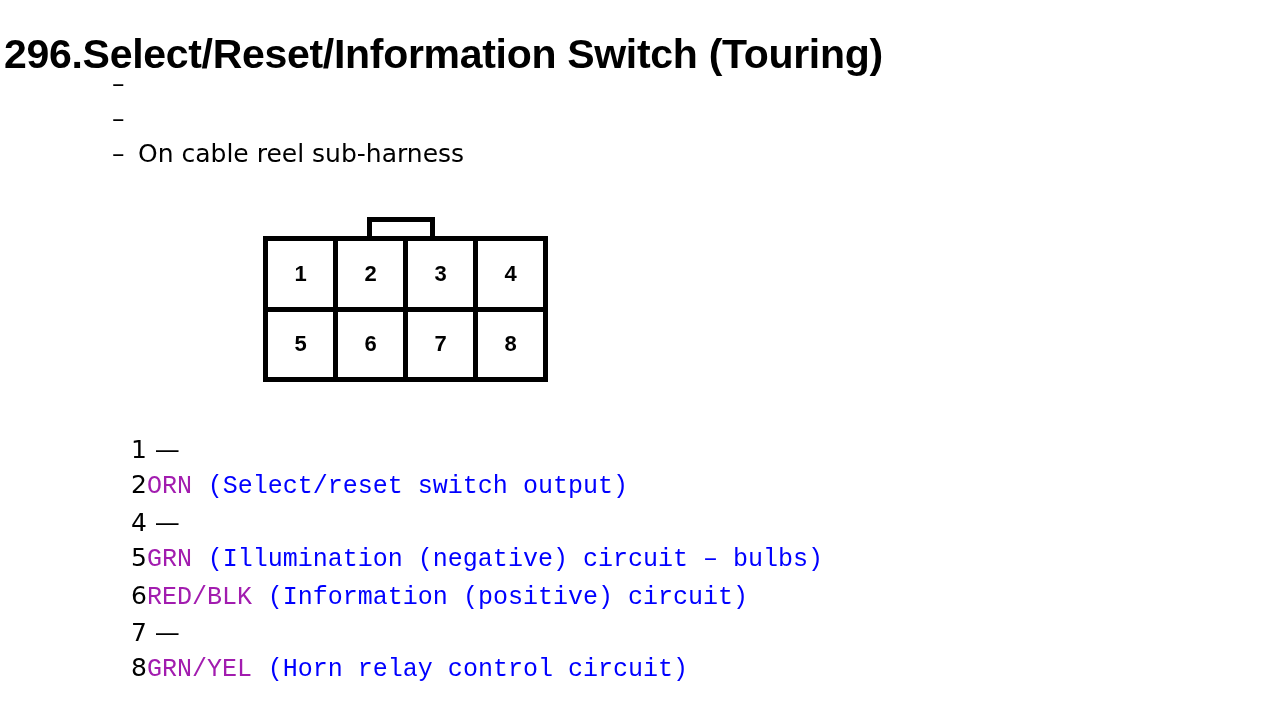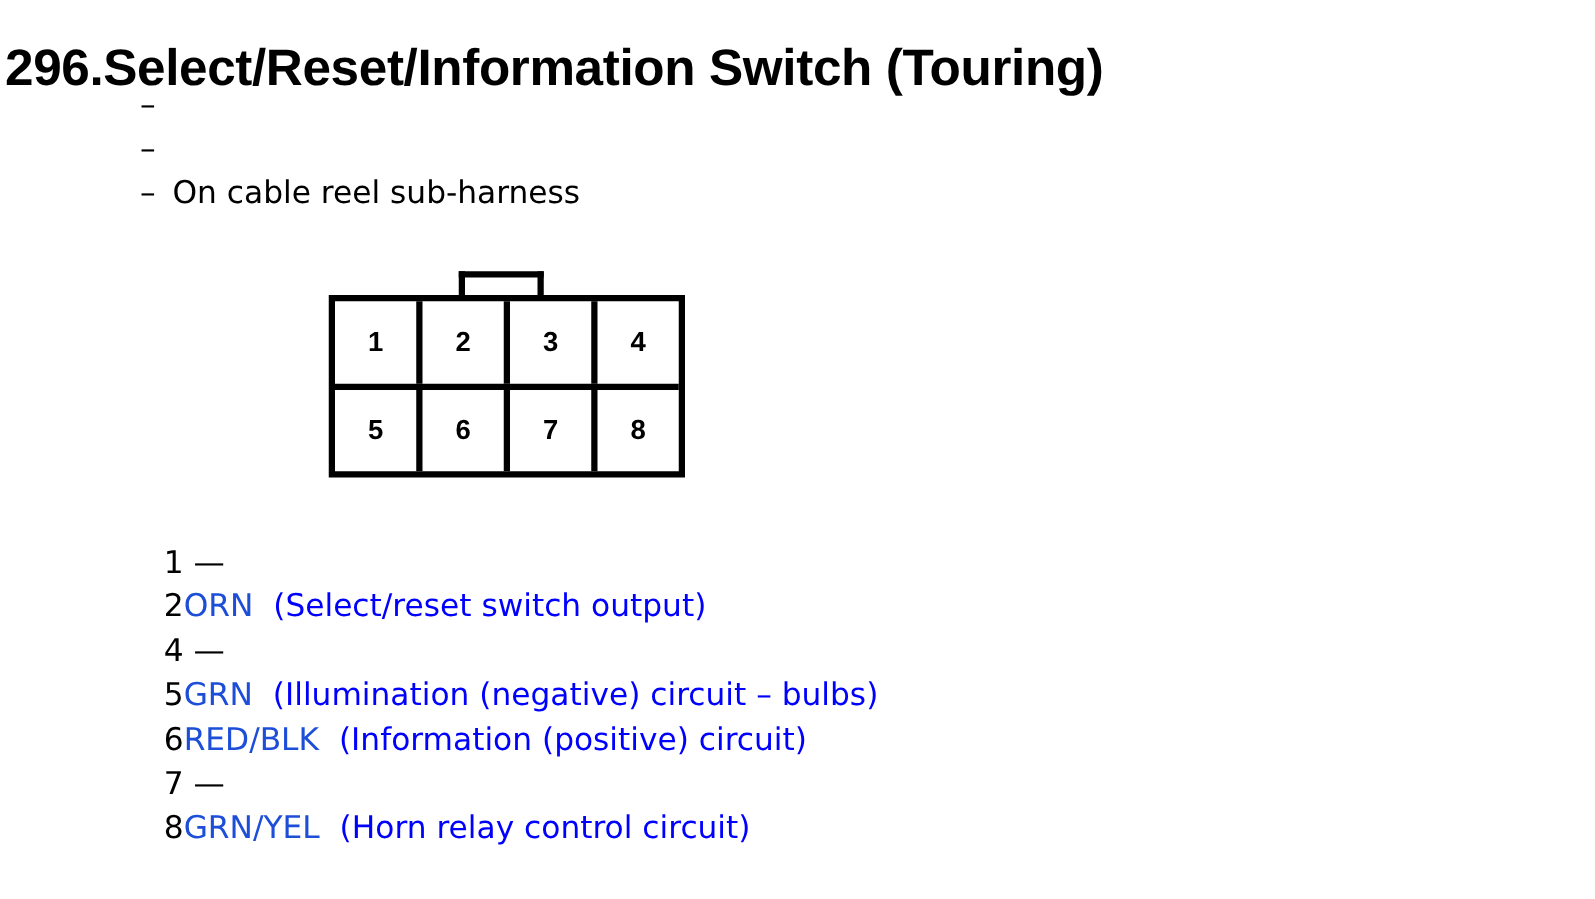--- a/index.html
+++ b/index.html
@@ -108,22 +108,22 @@
     left: 131px;
     top: 432px;
     font-family: "DejaVu Sans", sans-serif;
     font-size: 25px;
     line-height: 35.4px;
   }
   .pinout-row {
     white-space: nowrap;
   }
   .pin-num { color: #000000; }
-  .pin-wire { color: #1d4ed8; }
-  .pin-desc { color: #0000ff; }
+  .pin-wire { color: #a21caf; font-family: Liberation Mono, monospace; }
+  .pin-desc { color: #0000ff; font-family: Liberation Mono, monospace; }
   .pin-none { color: #000000; }
 </style>
 </head>
 <body>
 
 <h1 id="page-title">296.Select/Reset/Information Switch (Touring)</h1>
 
 <div id="notes-list">
     <div class="note-row">
       <span class="note-dash">–</span>

